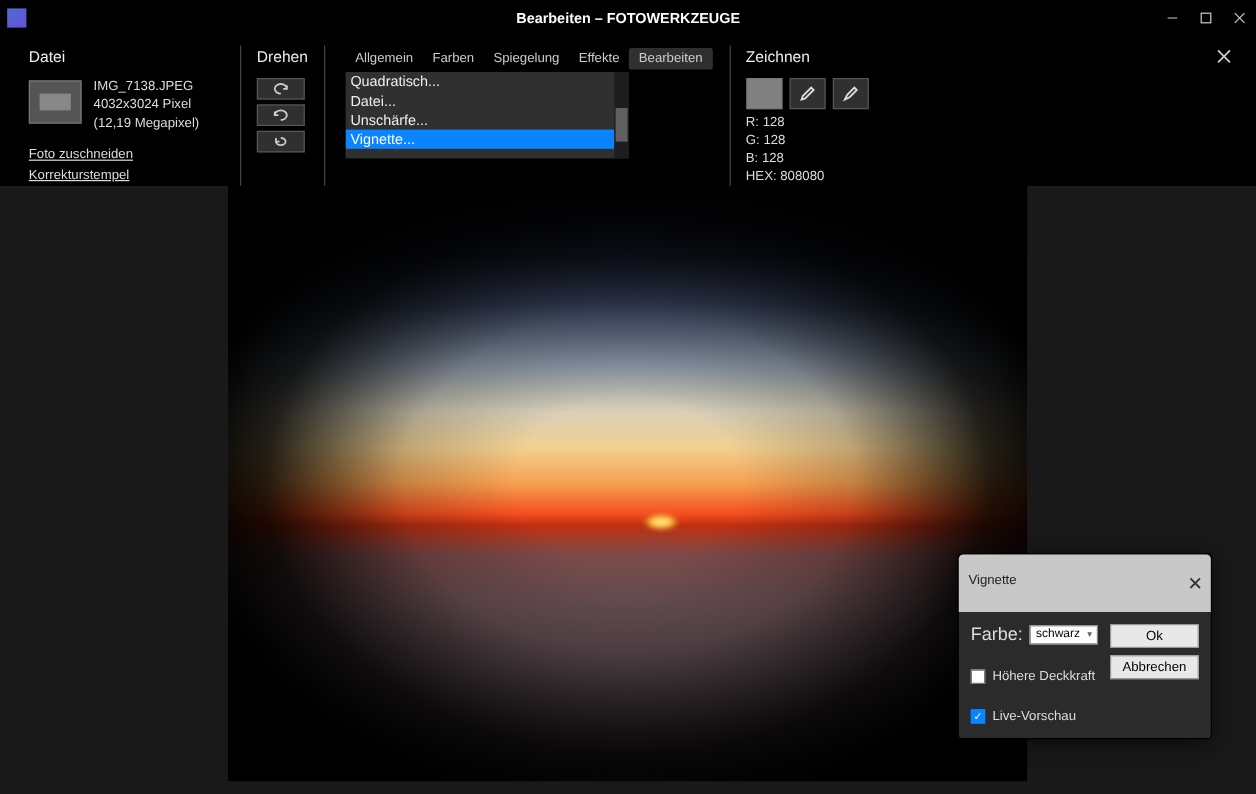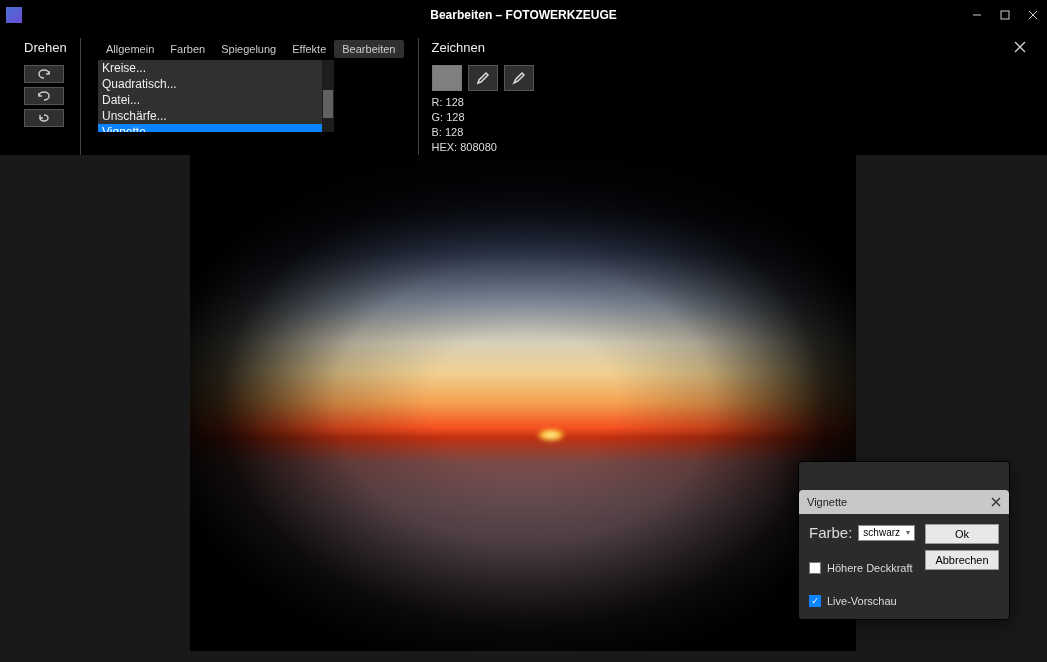--- a/index.html
+++ b/index.html
@@ -51,21 +51,21 @@
   .canvas-inner { position:absolute; left:190px; top:0; width:666px; height:496px; background:#000; overflow:hidden; }
   .sky { position:absolute; inset:0; background:linear-gradient(to bottom,
      #0a0a14 0%, #1a1f30 12%, #3a4560 20%, #8a95a5 30%, #d8d0b8 38%,
      #f0d090 44%, #f5a050 50%, #f55020 55%, #c03010 57%,
      #7a4a48 62%, #6a5055 70%, #5a4a50 82%, #3a3038 100%);
   }
   .sun { position:absolute; left:52%; top:55%; width:30px; height:14px; background:radial-gradient(ellipse,#fff0b0,#ffcc40 40%,transparent 70%); border-radius:50%; filter:blur(2px); }
   .vign { position:absolute; inset:0; background:radial-gradient(ellipse at center,transparent 20%, rgba(0,0,0,0.2) 40%, rgba(0,0,0,0.85) 64%, #000 78%); }
   
   .dialog { position:absolute; left:798px; top:461px; width:212px; background:#2b2b2b; border:1px solid #000; border-radius:4px; box-shadow:0 4px 20px rgba(0,0,0,0.6); }
-  .dlg-title { display:flex; align-items:center; justify-content:space-between; padding:4px 8px; background:#c8c8c8; color:#222; font-size:11px; border-radius:4px 4px 0 0;margin-top:28px; }
+  .dlg-title { display:flex; justify-content:space-between; padding:16px 8px; background:#c8c8c8; color:#222; font-size:11px; border-radius:4px 4px 0 0; }
   .dlg-close { cursor:pointer; font-size:14px; color:#333; }
   .dlg-body { padding:10px 10px 12px 10px; display:flex; gap:10px; }
   .dlg-left { flex:1; }
   .dlg-row { display:flex; align-items:center; gap:6px; margin-bottom:8px; }
   .dlg-row label { font-size:15px; color:#ddd; }
   .dlg-select { flex:1; height:16px; background:#fff; color:#000; font-size:10px; padding:0 4px; border:1px solid #888; display:flex; align-items:center; justify-content:space-between; cursor:pointer; }
   .chev { font-size:8px; color:#666; }
   .chk-row { display:flex; gap:6px; margin-top:21px; }
   .chk { width:12px; height:12px; border:1px solid #777; background:#fff; display:flex; align-items:center; justify-content:center; font-size:9px; color:#fff; }
   .chk.checked { background:#0a84ff; border-color:#0a84ff; }
@@ -94,20 +94,35 @@
         <svg width="10" height="10">
           <line x1="1" y1="1" x2="9" y2="9"></line>
           <line x1="9" y1="1" x2="1" y2="9"></line>
         </svg>
       </div>
   </div>
 </div>
 
 <div class="toolbar">
 
+  <div class="tool-section" style="width:190px;">
+    <div class="section-title">Datei</div>
+    <div class="datei-body">
+      <div class="thumb"></div>
+      <div class="file-meta">
+        <div>IMG_7138.JPEG</div>
+        <div>4032x3024 Pixel</div>
+        <div>(12,19 Megapixel)</div>
+      </div>
+    </div>
+    <div class="file-links">
+      <a>Foto zuschneiden</a>
+      <a>Korrekturstempel</a>
+    </div>
+  </div>
 
   <div class="tool-section" style="width:70px;text-align:center;">
     <div class="section-title">Drehen</div>
     <div class="rot-btns">
       <div class="rot-btn">
           <svg width="18" height="12" viewBox="0 0 18 12">
             <path d="M14 6 A5 4 0 1 0 9 10"></path>
             <path d="M14 3 L14 6 L11 6"></path>
           </svg>
         </div>
@@ -129,21 +144,20 @@
   <div class="tool-section fx-col">
     <div class="fx-tabs">
       <div class="fx-tab">Allgemein</div>
       <div class="fx-tab">Farben</div>
       <div class="fx-tab">Spiegelung</div>
       <div class="fx-tab">Effekte</div>
       <div class="fx-tab active">Bearbeiten</div>
     </div>
     <div class="fx-listwrap">
       <div class="fx-list">
-        <div class="fx-item">Kreise...</div>
         <div class="fx-item">Quadratisch...</div>
         <div class="fx-item">Datei...</div>
         <div class="fx-item">Unschärfe...</div>
         <div class="fx-item selected">Vignette...</div>
 
       </div>
       <div class="fx-scroll">
           <div class="fx-thumb"></div>
         </div>
     </div>

